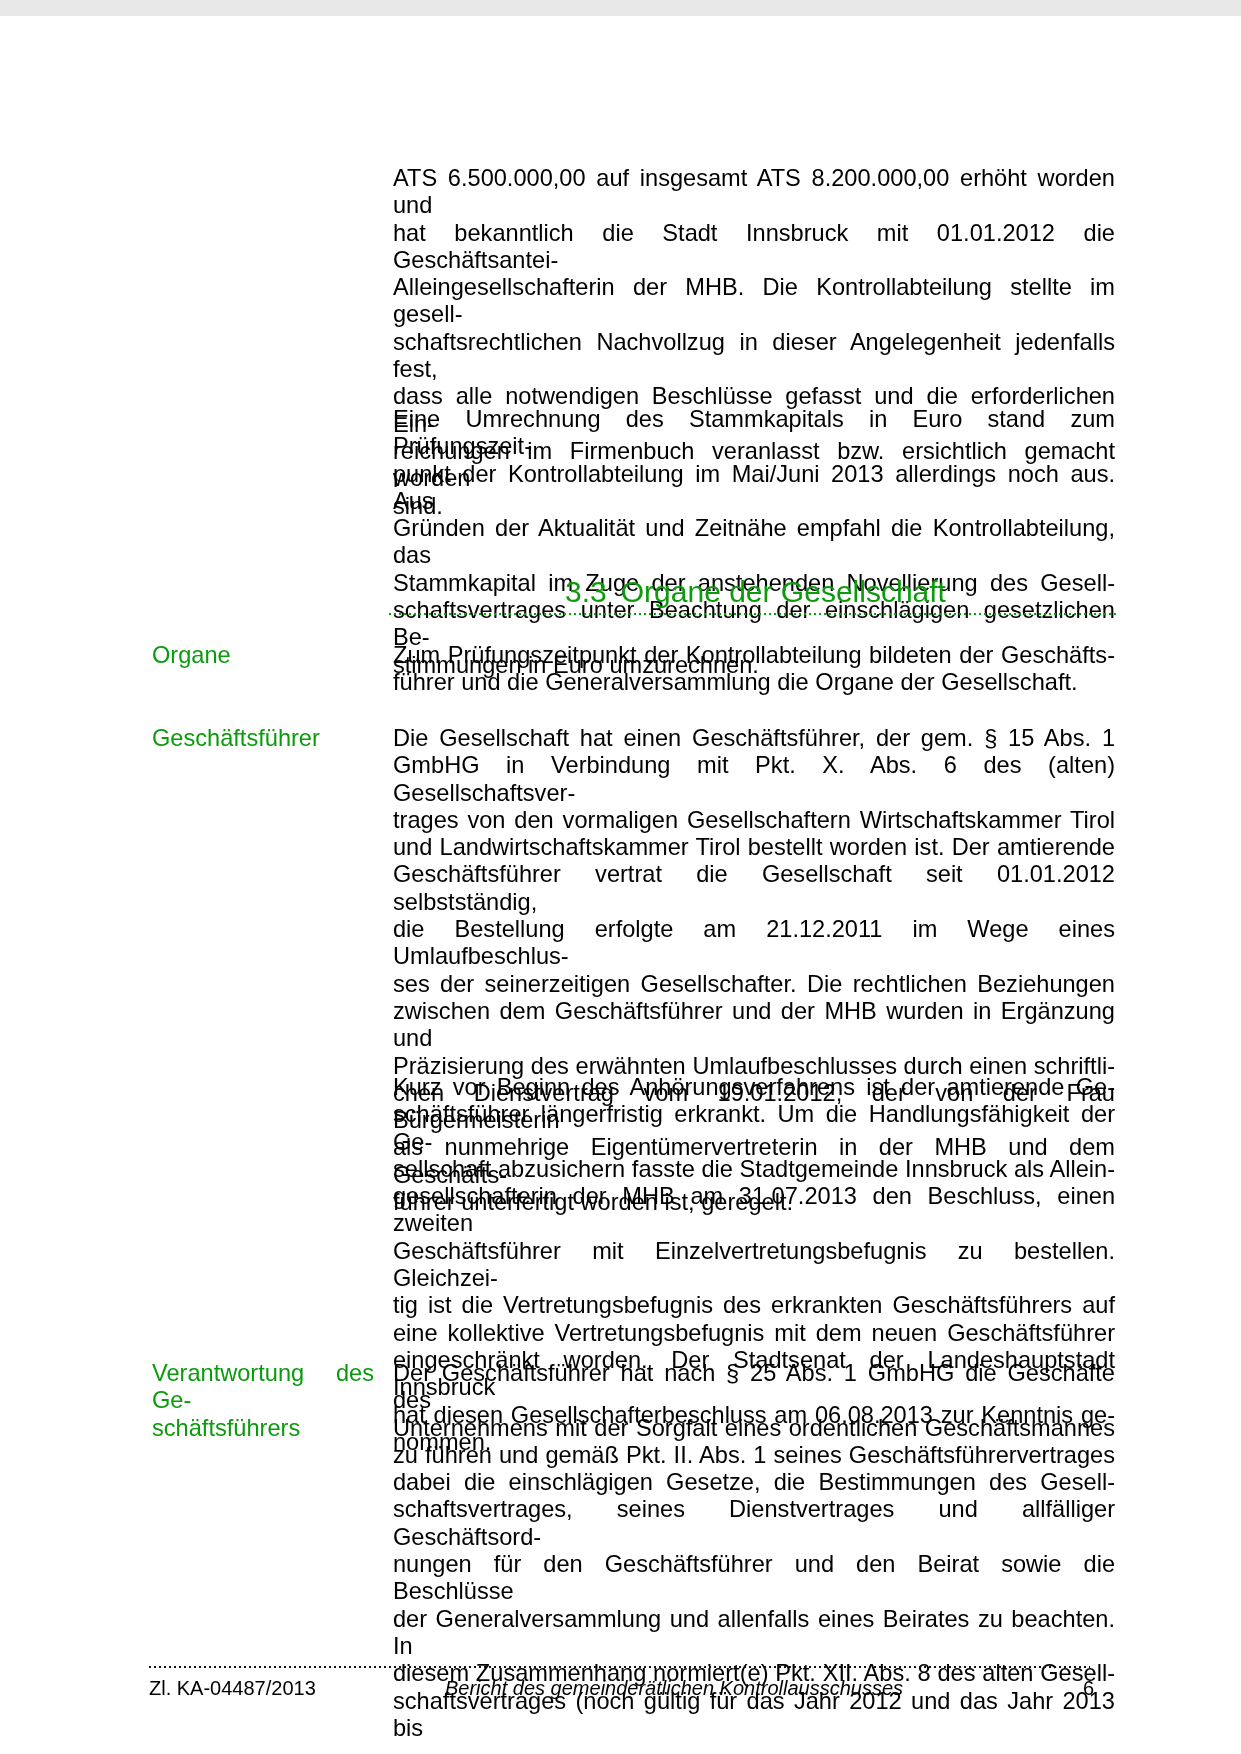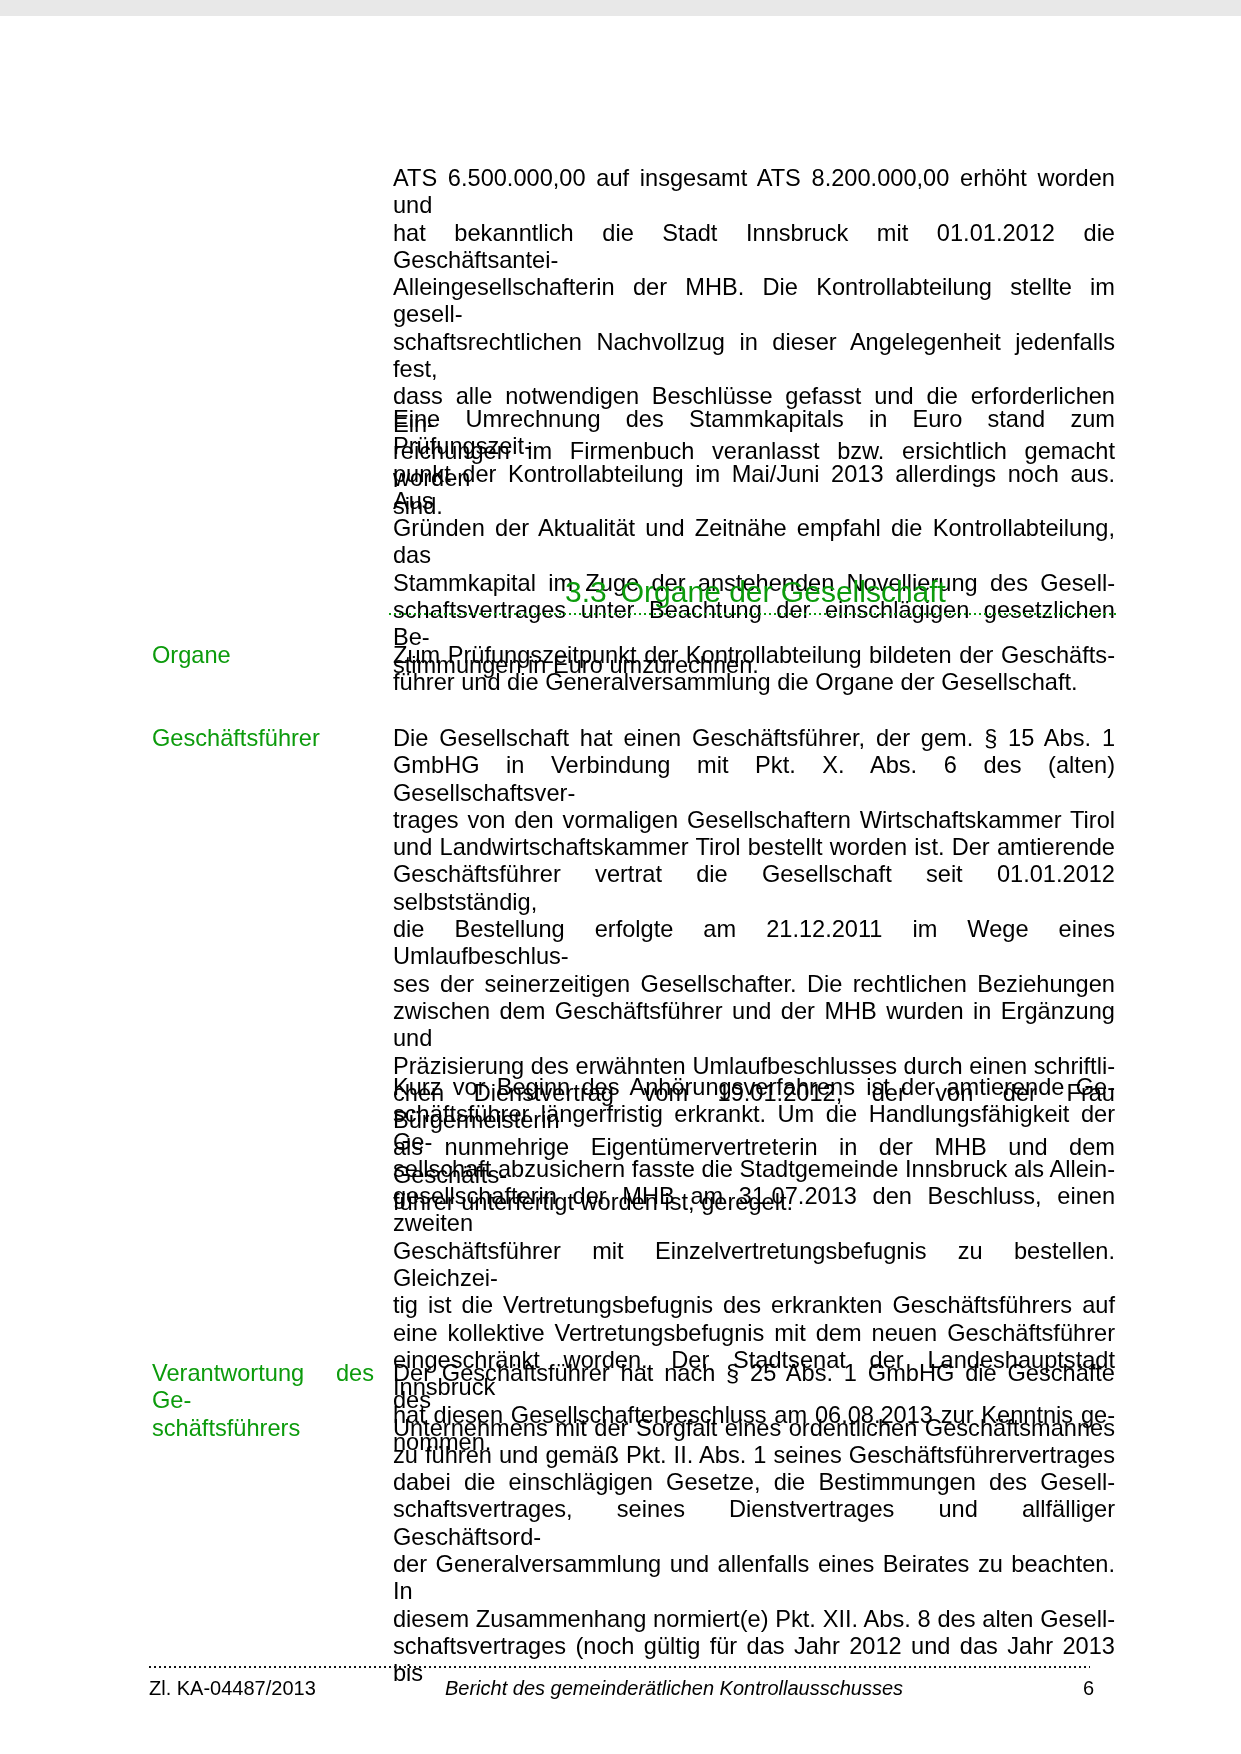--- a/index.html
+++ b/index.html
@@ -142,20 +142,21 @@
     <div class="margin-label">
         <div class="line">Verantwortung des Ge-</div>
         <div class="line last">schäftsführers</div>
       </div>
     <div>
         <div class="line">Der Geschäftsführer hat nach § 25 Abs. 1 GmbHG die Geschäfte des</div>
         <div class="line">Unternehmens mit der Sorgfalt eines ordentlichen Geschäftsmannes</div>
         <div class="line">zu führen und gemäß Pkt. II. Abs. 1 seines Geschäftsführervertrages</div>
         <div class="line">dabei die einschlägigen Gesetze, die Bestimmungen des Gesell-</div>
         <div class="line">schaftsvertrages, seines Dienstvertrages und allfälliger Geschäftsord-</div>
+        <div class="line">nungen für den Geschäftsführer und den Beirat sowie die Beschlüsse</div>
         <div class="line">der Generalversammlung und allenfalls eines Beirates zu beachten. In</div>
         <div class="line">diesem Zusammenhang normiert(e) Pkt. XII. Abs. 8 des alten Gesell-</div>
         <div class="line last">schaftsvertrages (noch gültig für das Jahr 2012 und das Jahr 2013 bis</div>
       </div>
   </div>
 
   <div class="dotted black" style="top:1650px"></div>
   <div class="footer-row">
     <span class="footer-ref">Zl. KA-04487/2013</span>
     <span class="footer-title">Bericht des gemeinderätlichen Kontrollausschusses</span>

